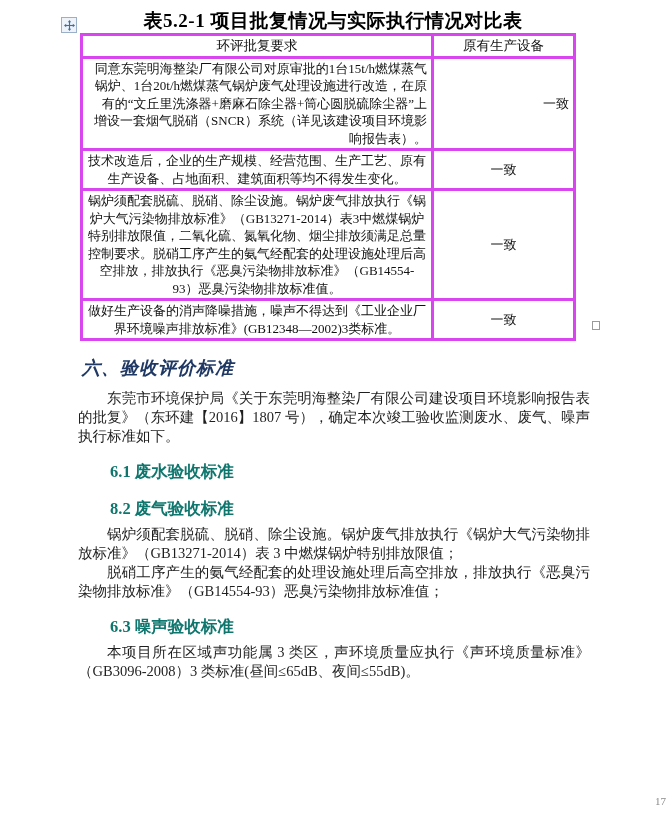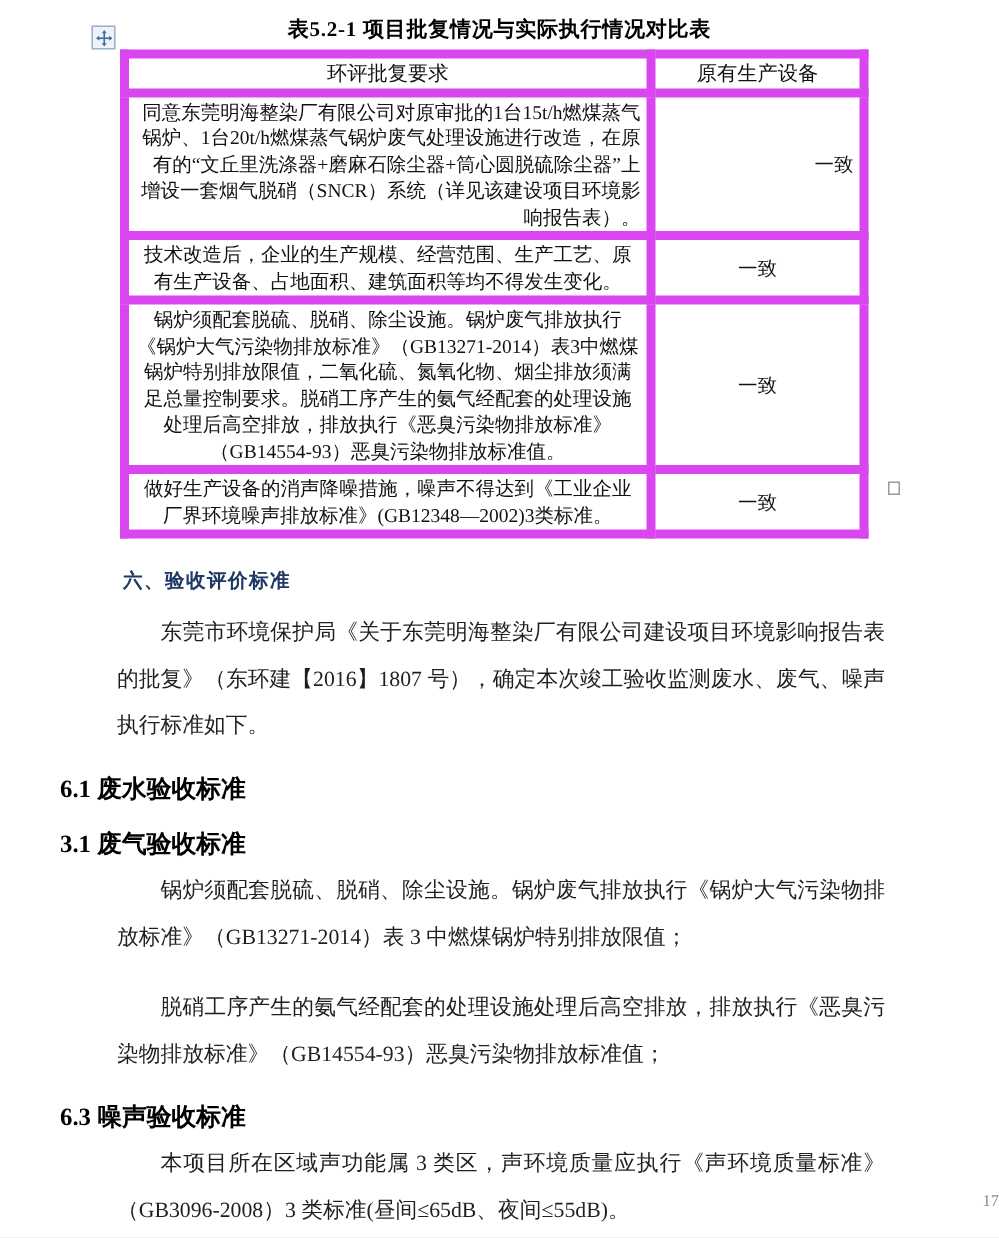--- a/index.html
+++ b/index.html
@@ -19,34 +19,34 @@
     width:16px; height:16px;
     border:1px solid #9ab0c9; background:#eef3f9;
     display:flex; align-items:center; justify-content:center;
     cursor:move;
   }
   
   .caption {
     padding-top:10px;
     text-align:center;
     font-weight:bold;
-    font-size:14px;
+    font-size:19px;
     color:#000;
     letter-spacing:0.5px;
     line-height:21px;
   }
   
   table.cmp {
     margin:2px 0 0 80px;
     width:493px;
     border-collapse:collapse;
     table-layout:fixed;
   }
   table.cmp td, table.cmp th {
-    border:6px solid #d946ef;
+    border:3px solid #d946ef;
     font-size:13px;
     line-height:17.5px;
     text-align:center;
     vertical-align:middle;
     padding:1px 4px;
     font-weight:normal;
     color:#111;
   }
   table.cmp th { font-size:13.5px; height:22px; }
   col.c-req { width:351px; }
@@ -59,42 +59,43 @@
   
   .para-mark {
     position:absolute; left:592px; top:321px;
     width:8px; height:9px;
     border:1px solid #9a9a9a;
     background:#fff;
   }
   
   .h1 {
     margin:15px 0 0 82px;
-    font-size:13px; line-height:25px;
+    font-size:18px; line-height:25px;
     font-weight:bold;
     color:#1F3864;
     letter-spacing:1px;
+    font-style:italic;
   }
   .h2 {
-    margin:15px 0 0 40px;
+    margin:15px 0 0 110px;
     font-size:16.5px; line-height:22px;
     font-weight:bold;
-    color:#000000;
+    color:#0f766e;
   }
   
   .body-p {
     margin:8px 76px 0 78px;
     font-size:14.5px;
-    line-height:31px;
+    line-height:19px;
     text-align:justify;
     text-indent:2em;
     color:#1f1f1f;
   }
   .body-p.tight { margin-top:5px; }
-  .body-p.cont { margin-top:16px; }
+  .body-p.cont { margin-top:0; }
   
   .page-number {
     position:absolute; left:0; bottom:18px;
     width:100%;
     text-align:right;
     font-size:11px;
     color:#8a8a8a;
   }
 </style>
 </head>
@@ -146,21 +147,21 @@
   </tbody>
     </table>
 
   <div class="para-mark"></div>
 
   <div class="h1">六、验收评价标准</div>
   <p class="body-p">东莞市环境保护局《关于东莞明海整染厂有限公司建设项目环境影响报告表的批复》（东环建【2016】1807 号），确定本次竣工验收监测废水、废气、噪声执行标准如下。</p>
 
   <div class="h2">6.1 废水验收标准</div>
 
-  <div class="h2">3.1 废气验收标准</div>
+  <div class="h2">8.2 废气验收标准</div>
   <p class="body-p tight">锅炉须配套脱硫、脱硝、除尘设施。锅炉废气排放执行《锅炉大气污染物排放标准》（GB13271-2014）表 3 中燃煤锅炉特别排放限值；</p>
   <p class="body-p cont">脱硝工序产生的氨气经配套的处理设施处理后高空排放，排放执行《恶臭污染物排放标准》（GB14554-93）恶臭污染物排放标准值；</p>
 
   <div class="h2">6.3 噪声验收标准</div>
   <p class="body-p tight">本项目所在区域声功能属 3 类区，声环境质量应执行《声环境质量标准》（GB3096-2008）3 类标准(昼间≤65dB、夜间≤55dB)。</p>
 
   <div class="page-number">17</div>
 
 </div>
 

